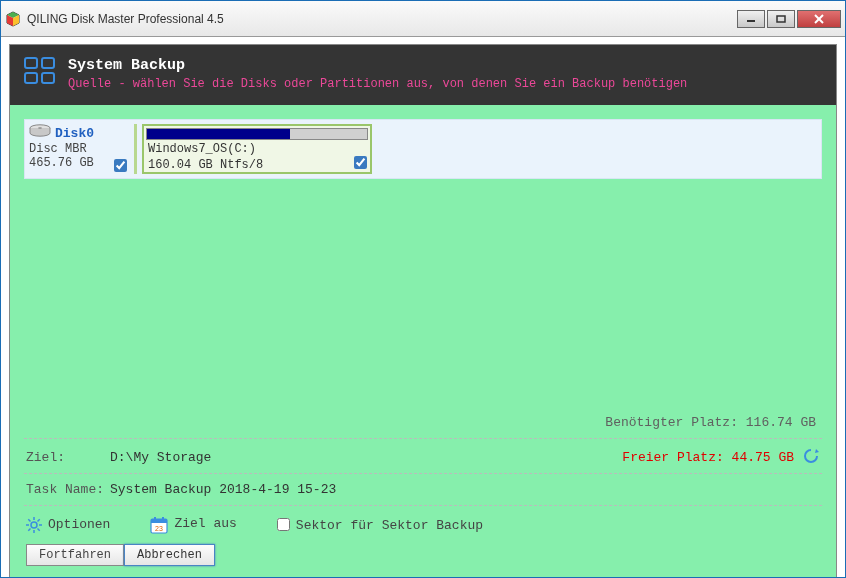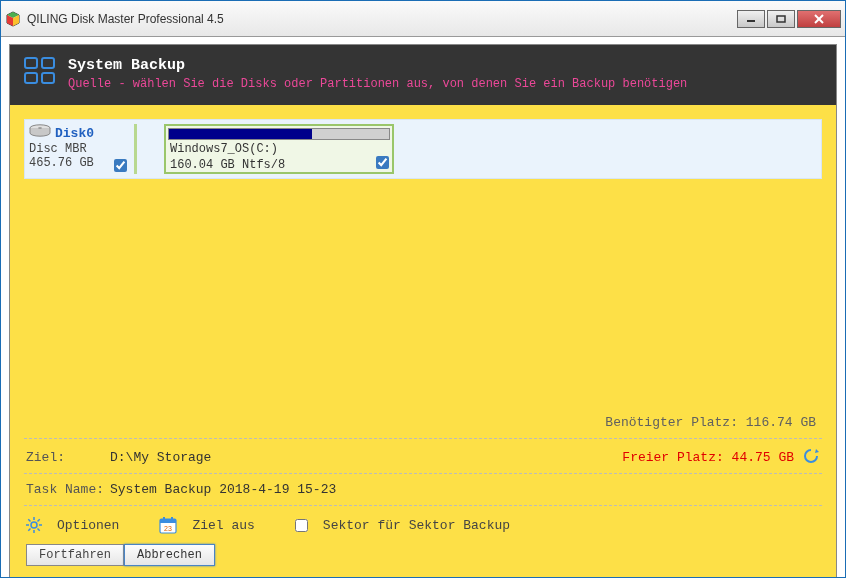--- a/index.html
+++ b/index.html
@@ -62,21 +62,21 @@
 .header-icon { width: 32px; height: 28px; flex-shrink: 0; }
 .header-title {
   color: #fff;
   font-size: 15px;
   font-weight: bold;
   margin-bottom: 3px;
 }
 .header-sub { font-size: 12px; color: #ec4899; }
 
 .content {
-  background: #fde047;
+  background: #86efac;
   flex: 1;
   padding: 14px 14px 10px 14px;
   display: flex;
   flex-direction: column;
   overflow: hidden;
 }
 
 .disk-area {
   border: 1px solid #d8e6f3;
   background: #eaf3fc;
@@ -102,21 +102,20 @@
   width: 14px; height: 14px;
 }
 
 .part-box {
   border: 2px solid #9ac66a;
   background: #f0f7e6;
   width: 230px;
   display: flex;
   flex-direction: column;
   position: relative;
-  margin-left: 22px;
 }
 .part-bar {
   height: 14px;
   background: linear-gradient(to right, #00008b 0%, #00008b 65%, #d0d0d0 65%, #d0d0d0 100%);
   border: 1px solid #888;
   margin: 2px 2px 0 2px;
 }
 .part-text { font-size: 12px; color: #333; padding: 2px 4px 0 4px; }
 .part-check {
   position: absolute; bottom: 3px; right: 3px;
@@ -152,21 +151,21 @@
 .refresh-icon { width: 18px; height: 18px; cursor: pointer; }
 
 .opt-row {
   display: flex;
   align-items: center;
   padding: 10px 2px 0 2px;
   border-top: 1px dashed #bbb;
   gap: 40px;
   font-size: 13px;
 }
-.opt-item { display: flex; align-items: center; gap: 15px; cursor: pointer; }
+.opt-item { display: flex; align-items: flex-start; gap: 6px; cursor: pointer; }
 .opt-gear { width: 16px; height: 16px; }
 .opt-cal { width: 18px; height: 18px; }
 .opt-cb { width: 14px; height: 14px; }
 .opt-text { color: #444; }
 
 .footer-buttons {
   display: flex;
   gap: 0;
   padding: 10px 2px 2px 2px;
 }

